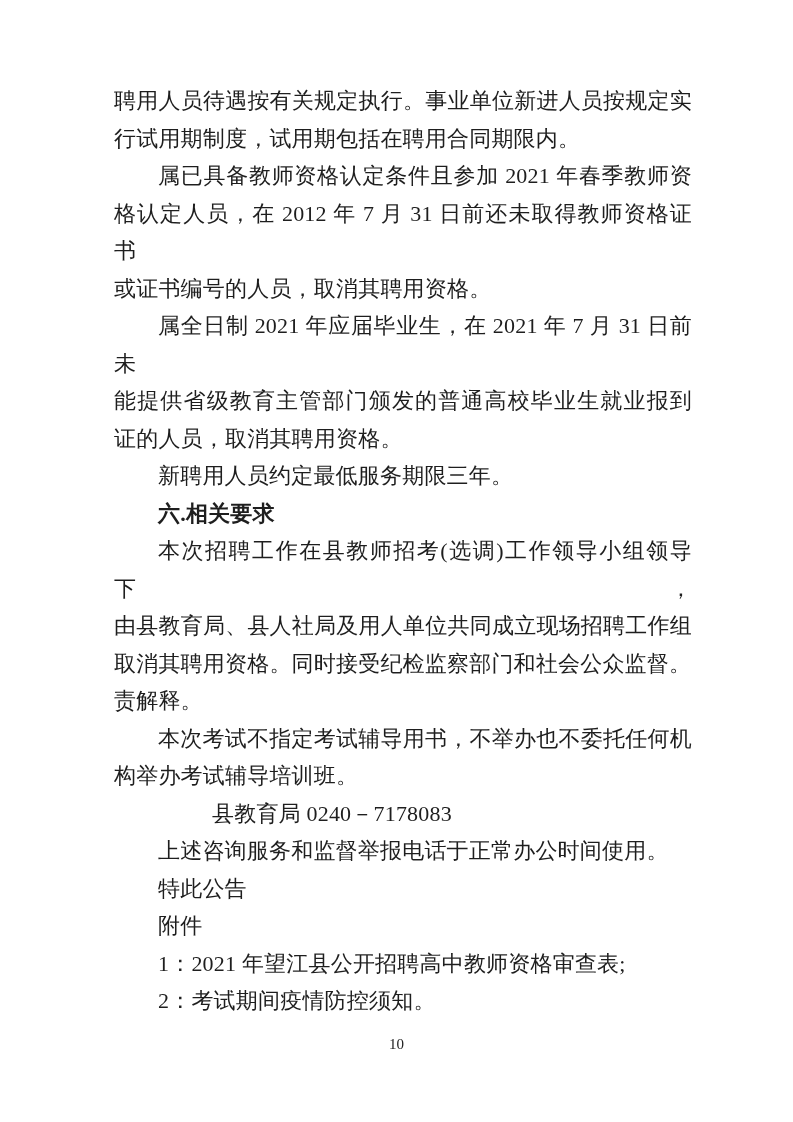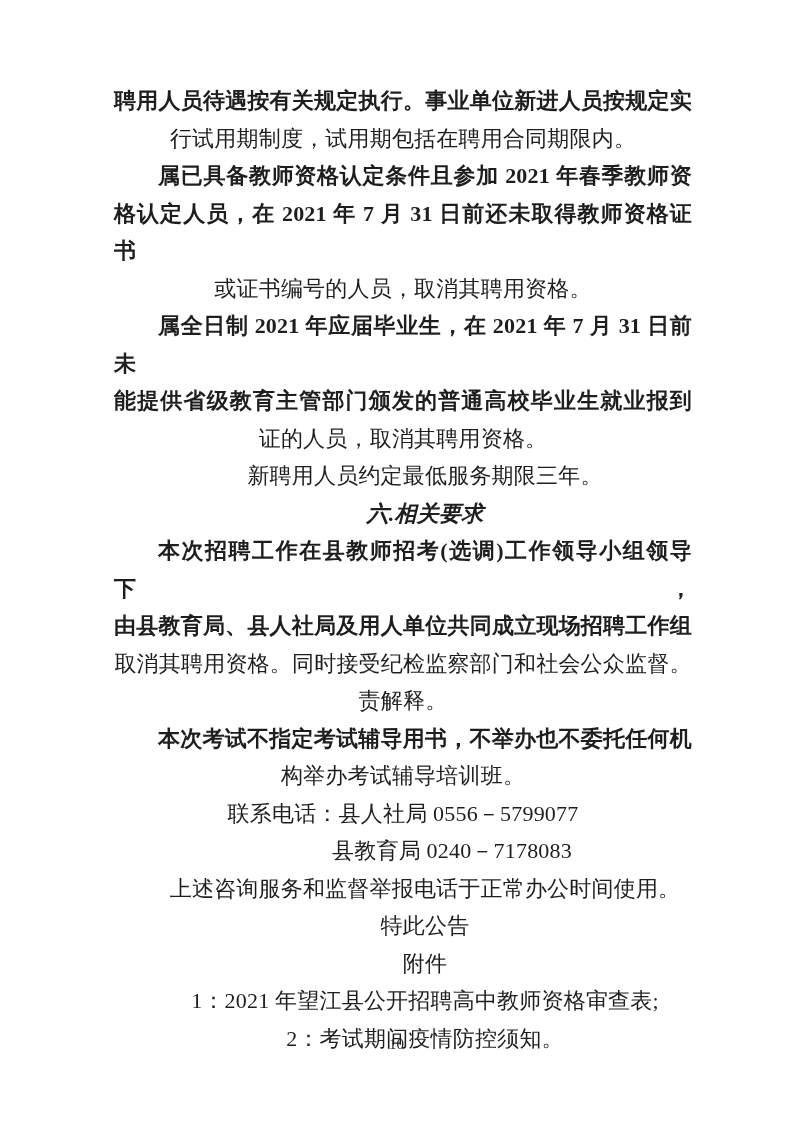--- a/index.html
+++ b/index.html
@@ -19,72 +19,68 @@
     position: absolute;
     left: 114px;
     top: 82px;
     width: 578px;
     font-size: 22px;
     line-height: 37.5px;
   }
   .line {
     white-space: pre-wrap;
     letter-spacing: 0.2px;
-    text-align: center;
   }
   
   .line.stretch {
     text-align: justify;
     text-align-last: justify;
-    font-weight: bold;
   }
   
   .line.indent {
     text-indent: 44px;
   }
   
   .line.phone-align {
     padding-left: 98px;
   }
   .line.bold {
     font-weight: bold;
-    font-style: italic;
   }
   .page-number {
     position: absolute;
     top: 1034px;
     left: 0;
     width: 100%;
     text-align: center;
     font-size: 15px;
     line-height: 20px;
     color: #222222;
   }
 </style>
 </head>
 <body>
 
 <div class="doc-page">
   <div class="line stretch">聘用人员待遇按有关规定执行。事业单位新进人员按规定实</div>
   <div class="line">行试用期制度，试用期包括在聘用合同期限内。</div>
   <div class="line indent stretch">属已具备教师资格认定条件且参加 2021 年春季教师资</div>
-  <div class="line stretch">格认定人员，在 2021 年 7 月 31 日前还未取得教师资格证书</div>
+  <div class="line stretch">格认定人员，在 2012 年 7 月 31 日前还未取得教师资格证书</div>
   <div class="line">或证书编号的人员，取消其聘用资格。</div>
   <div class="line indent stretch">属全日制 2021 年应届毕业生，在 2021 年 7 月 31 日前未</div>
   <div class="line stretch">能提供省级教育主管部门颁发的普通高校毕业生就业报到</div>
   <div class="line">证的人员，取消其聘用资格。</div>
   <div class="line indent">新聘用人员约定最低服务期限三年。</div>
   <div class="line indent bold">六.相关要求</div>
   <div class="line indent stretch">本次招聘工作在县教师招考(选调)工作领导小组领导下，</div>
   <div class="line stretch">由县教育局、县人社局及用人单位共同成立现场招聘工作组</div>
   <div class="line">取消其聘用资格。同时接受纪检监察部门和社会公众监督。</div>
   <div class="line">责解释。</div>
   <div class="line indent stretch">本次考试不指定考试辅导用书，不举办也不委托任何机</div>
   <div class="line">构举办考试辅导培训班。</div>
-  <div class="line">联系电话：县人社局 0556－5799077</div>
   <div class="line phone-align">县教育局 0240－7178083</div>
   <div class="line indent">上述咨询服务和监督举报电话于正常办公时间使用。</div>
   <div class="line indent">特此公告</div>
   <div class="line indent">附件</div>
   <div class="line indent">1：2021 年望江县公开招聘高中教师资格审查表;</div>
   <div class="line indent">2：考试期间疫情防控须知。</div>
 </div>
 
 <div class="page-number">10</div>
 

